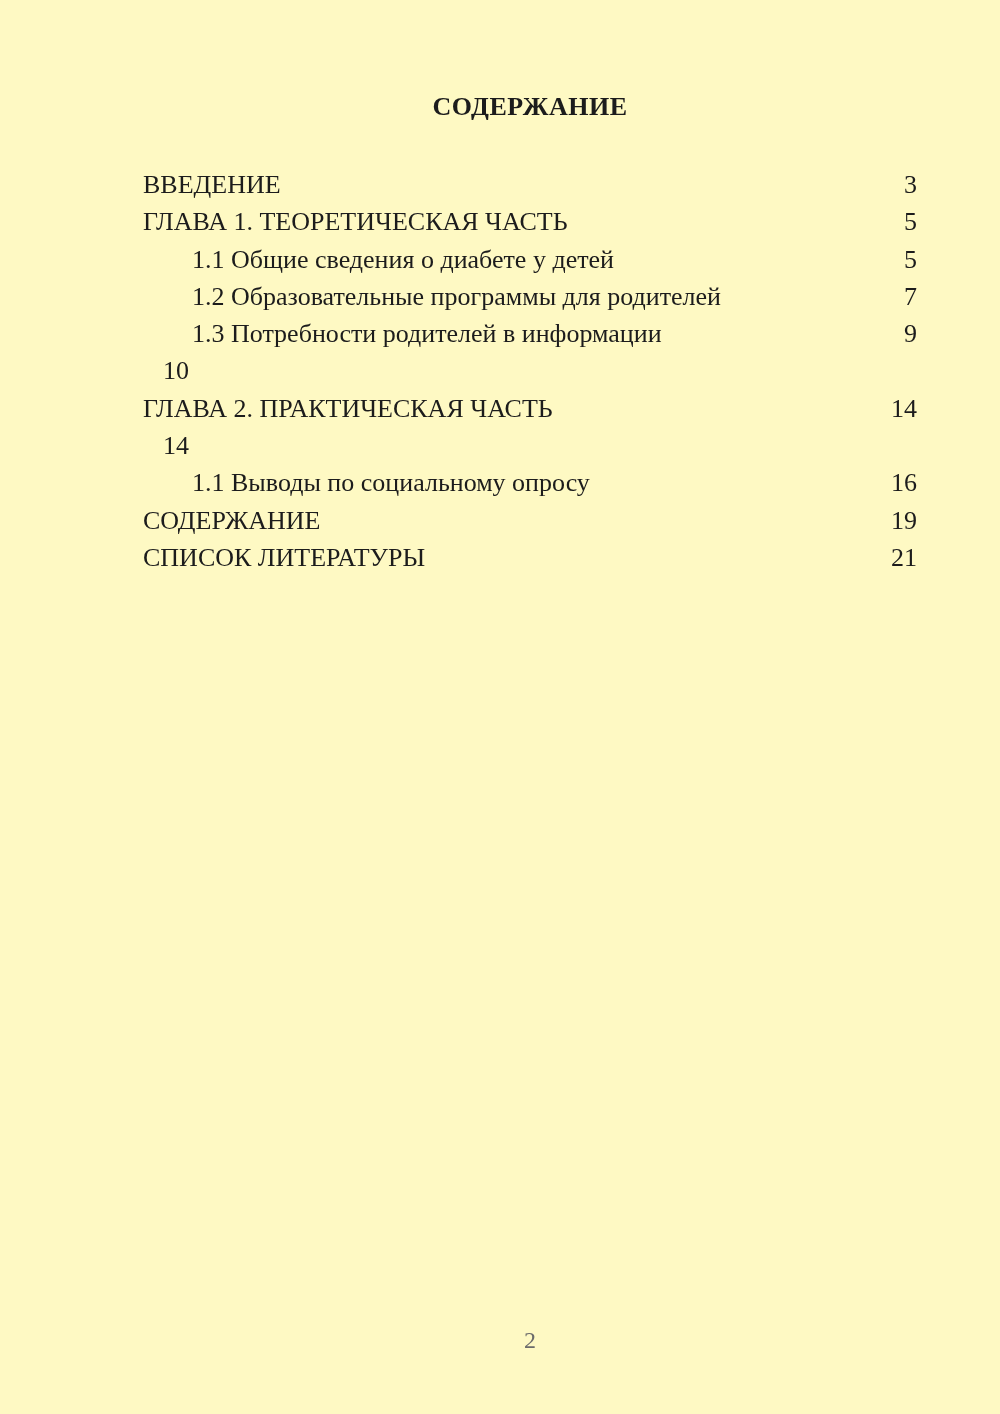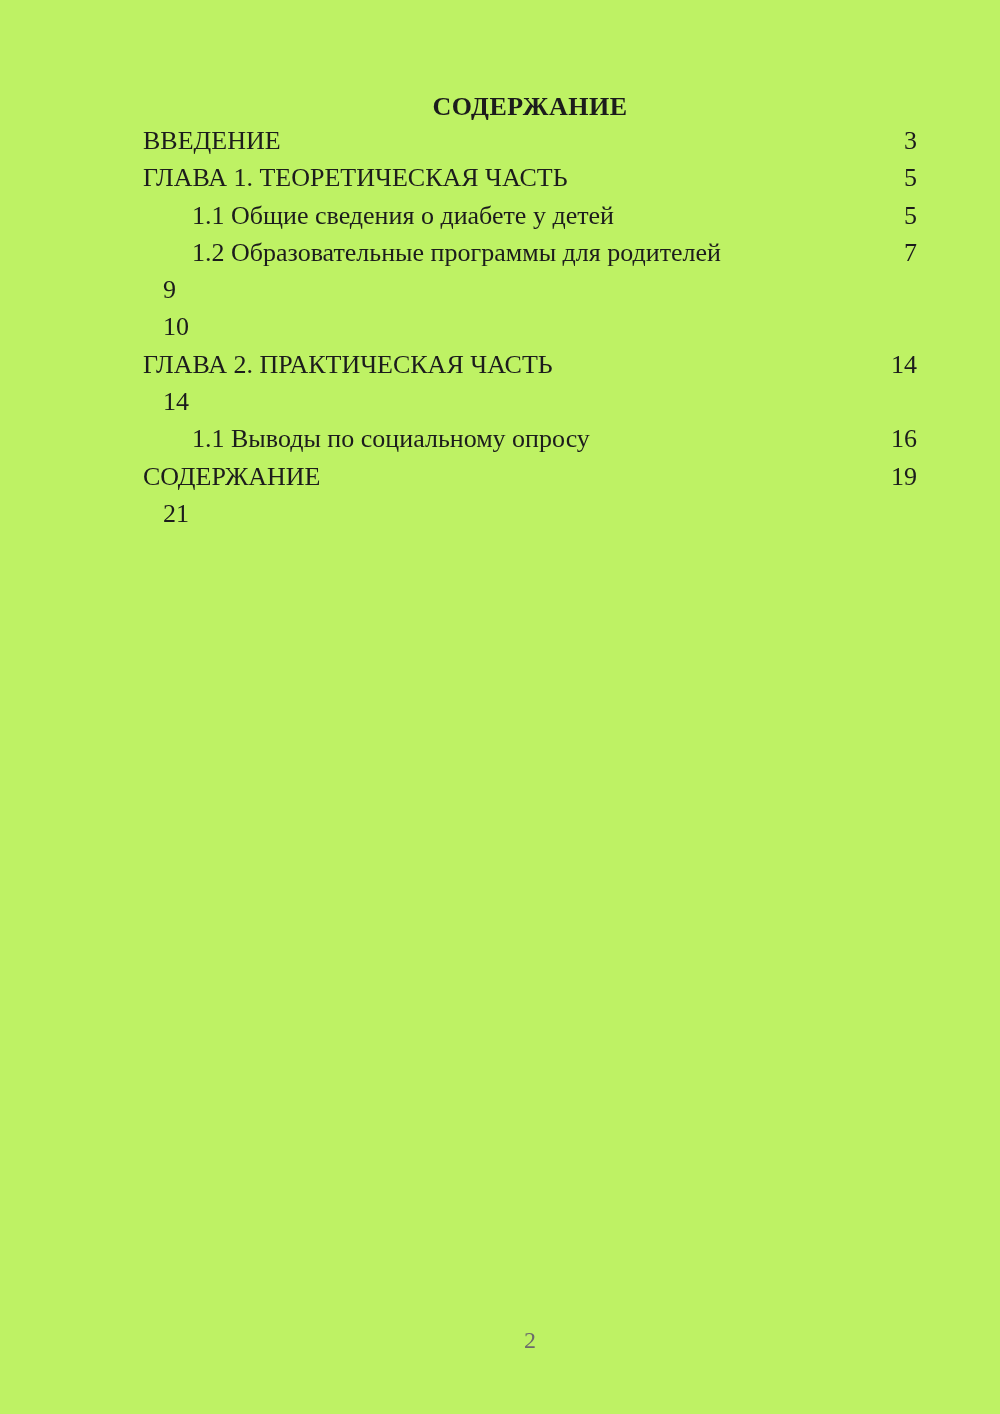--- a/index.html
+++ b/index.html
@@ -13,30 +13,31 @@
     position: relative;
     font-family: "Liberation Serif", "DejaVu Serif", serif;
     color: #1c1c1c;
     overflow: hidden;
   }
   .page {
     position: absolute;
     top: 0; left: 0; right: 0; bottom: 0;
     padding: 92px 83px 0 143px;
     box-sizing: border-box;
-    background: #bef264;
+    background: #fef9c3;
   }
   .doc-title {
     font-size: 26px;
     font-weight: bold;
     text-align: center;
     line-height: 30px;
     letter-spacing: 0.5px;
   }
   .toc {
+    margin-top: 44px;
   }
   .toc-row {
     display: flex;
     justify-content: space-between;
     align-items: baseline;
     font-size: 26px;
     line-height: 37.3px;
     white-space: nowrap;
   }
   .toc-row .label {
@@ -86,20 +87,21 @@
       <span class="label">1.1 Общие сведения о диабете у детей</span>
       <span class="pagenum">5</span>
     </div>
 
     <div class="toc-row indent">
       <span class="label">1.2 Образовательные программы для родителей</span>
       <span class="pagenum">7</span>
     </div>
 
     <div class="toc-row indent">
+      <span class="label">1.3 Потребности родителей в информации</span>
       <span class="pagenum">9</span>
     </div>
 
     <div class="toc-row indent">
       <span class="pagenum">10</span>
     </div>
 
     <div class="toc-row">
       <span class="label">ГЛАВА 2. ПРАКТИЧЕСКАЯ ЧАСТЬ</span>
       <span class="pagenum">14</span>
@@ -113,20 +115,21 @@
       <span class="label">1.1 Выводы по социальному опросу</span>
       <span class="pagenum">16</span>
     </div>
 
     <div class="toc-row">
       <span class="label">СОДЕРЖАНИЕ</span>
       <span class="pagenum">19</span>
     </div>
 
     <div class="toc-row">
+      <span class="label">СПИСОК ЛИТЕРАТУРЫ</span>
       <span class="pagenum">21</span>
     </div>
 
   </div>
 
   <div class="footer">2</div>
 
 </div>
 
 </body></html>

